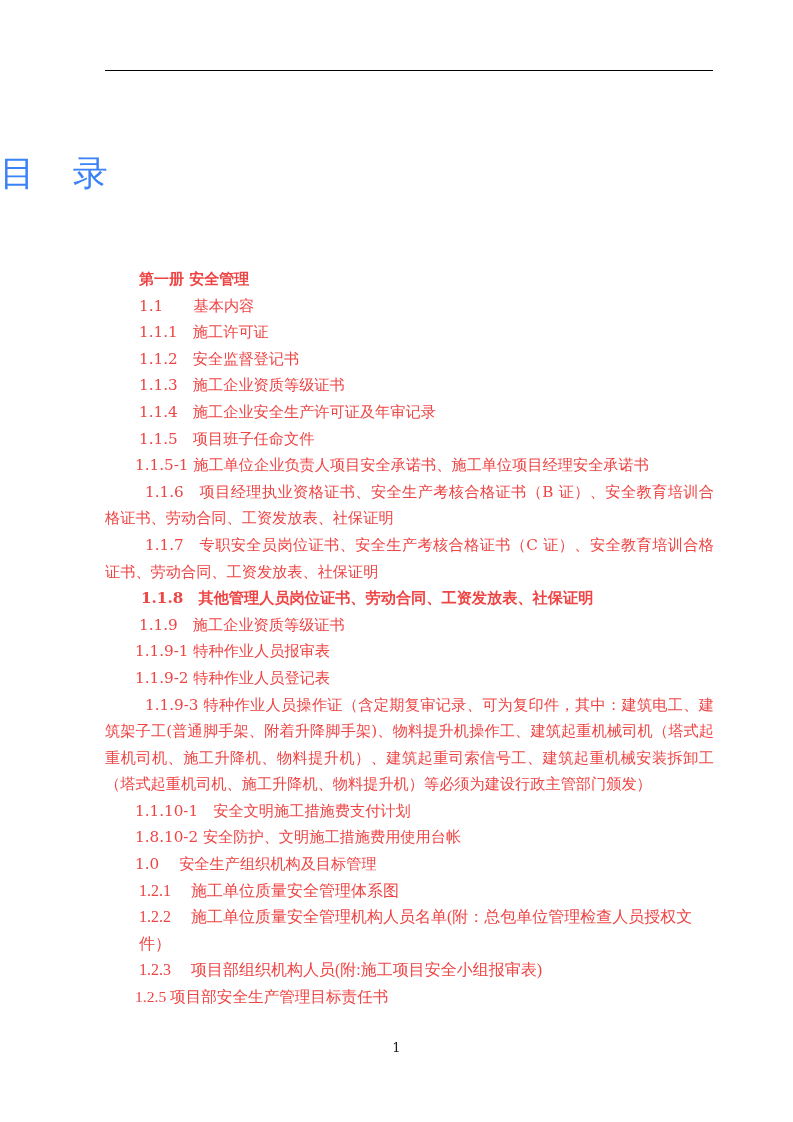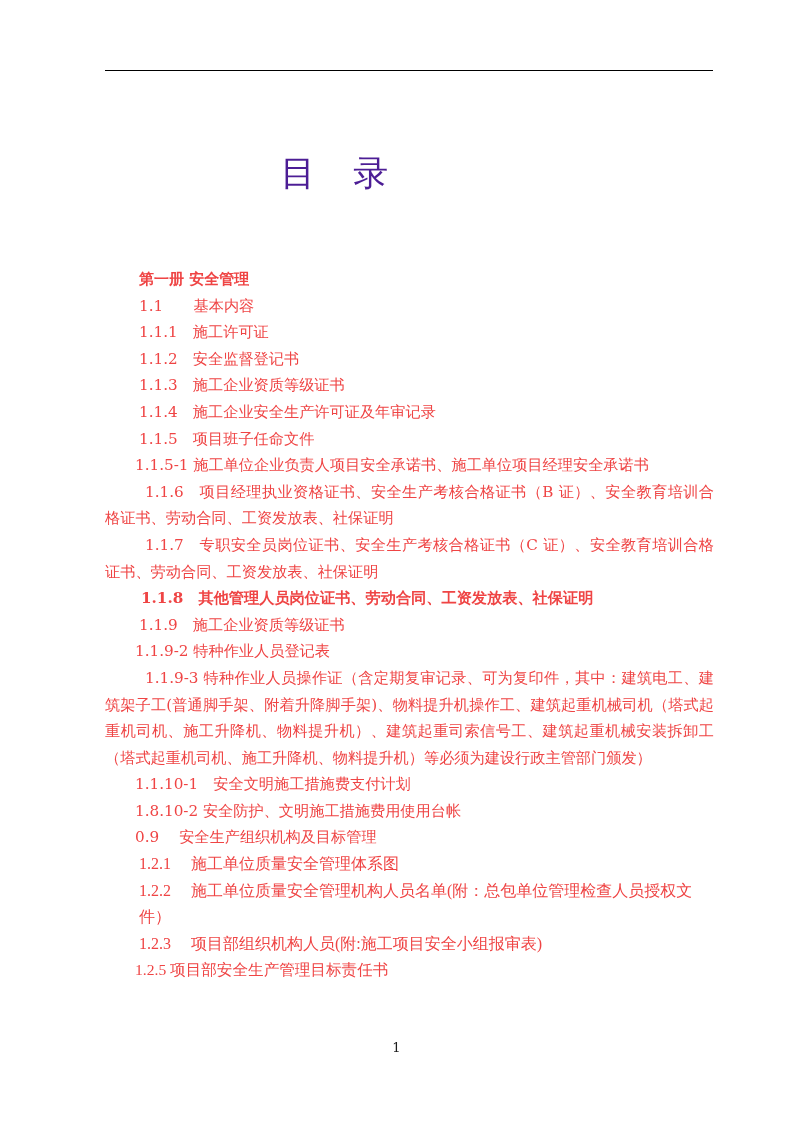--- a/index.html
+++ b/index.html
@@ -27,27 +27,27 @@
     width: 608px;
     height: 0;
     border-top: 1.4px solid #000;
   }
   
   .doc-title {
     position: absolute;
     left: 0;
     top: 152px;
     width: 670px;
-    text-align: center;
+    text-align: left;
     font-family: "DejaVu Serif", "Liberation Serif", serif;
     font-size: 35px;
     letter-spacing: 0.04em;
     line-height: 1.2;
     white-space: pre;
-    color: #4c1d95;
+    color: #3b82f6;
   }
   
   .toc {
     position: absolute;
     left: 105px;
     top: 266px;
     width: 609px;
   }
   .line {
     font-size: 15.2px;
@@ -124,25 +124,26 @@
       <div class="line entry">1.1.1　施工许可证</div>
       <div class="line entry">1.1.2　安全监督登记书</div>
       <div class="line entry">1.1.3　施工企业资质等级证书</div>
       <div class="line entry">1.1.4　施工企业安全生产许可证及年审记录</div>
       <div class="line entry">1.1.5　项目班子任命文件</div>
       <div class="line entry-flush">1.1.5-1 施工单位企业负责人项目安全承诺书、施工单位项目经理安全承诺书</div>
       <div class="line para">1.1.6　项目经理执业资格证书、安全生产考核合格证书（B 证）、安全教育培训合格证书、劳动合同、工资发放表、社保证明</div>
       <div class="line para">1.1.7　专职安全员岗位证书、安全生产考核合格证书（C 证）、安全教育培训合格证书、劳动合同、工资发放表、社保证明</div>
       <div class="line para-narrow">1.1.8　其他管理人员岗位证书、劳动合同、工资发放表、社保证明</div>
       <div class="line entry">1.1.9　施工企业资质等级证书</div>
+      <div class="line entry-flush">1.1.9-1 特种作业人员报审表</div>
       <div class="line entry-flush">1.1.9-2 特种作业人员登记表</div>
       <div class="line para">1.1.9-3 特种作业人员操作证（含定期复审记录、可为复印件，其中：建筑电工、建筑架子工(普通脚手架、附着升降脚手架)、物料提升机操作工、建筑起重机械司机（塔式起重机司机、施工升降机、物料提升机）、建筑起重司索信号工、建筑起重机械安装拆卸工（塔式起重机司机、施工升降机、物料提升机）等必须为建设行政主管部门颁发）</div>
       <div class="line entry-flush">1.1.10-1　安全文明施工措施费支付计划</div>
       <div class="line entry-flush">1.8.10-2 安全防护、文明施工措施费用使用台帐</div>
-      <div class="line entry-flush">0.9　 安全生产组织机构及目标管理</div>
+      <div class="line entry-flush">1.0　 安全生产组织机构及目标管理</div>
       <div class="line alt-indent">1.2.1　 施工单位质量安全管理体系图</div>
       <div class="line alt-indent">1.2.2　 施工单位质量安全管理机构人员名单(附：总包单位管理检查人员授权文件）</div>
       <div class="line alt-indent">1.2.3　 项目部组织机构人员(附:施工项目安全小组报审表)</div>
       <div class="line alt">1.2.5 项目部安全生产管理目标责任书</div>
     </div>
 
   <div class="page-number">1</div>
 
 </div>
 

